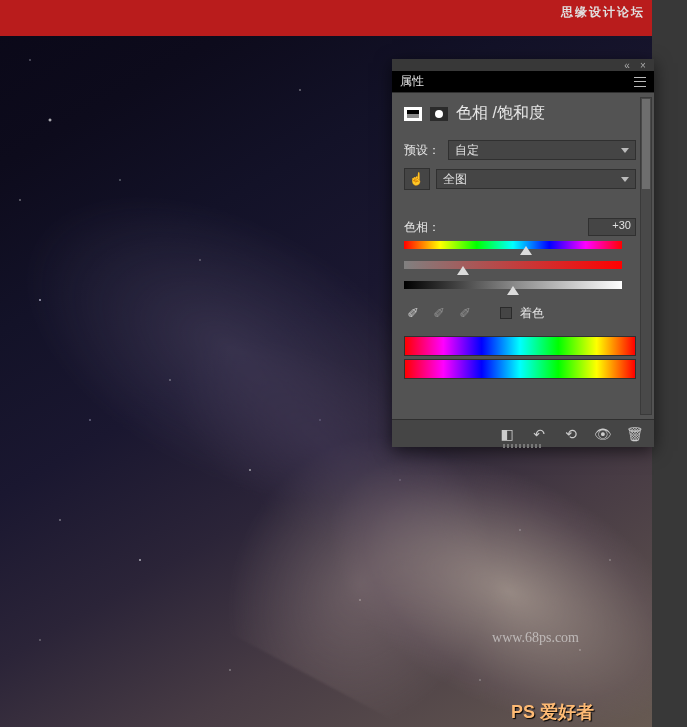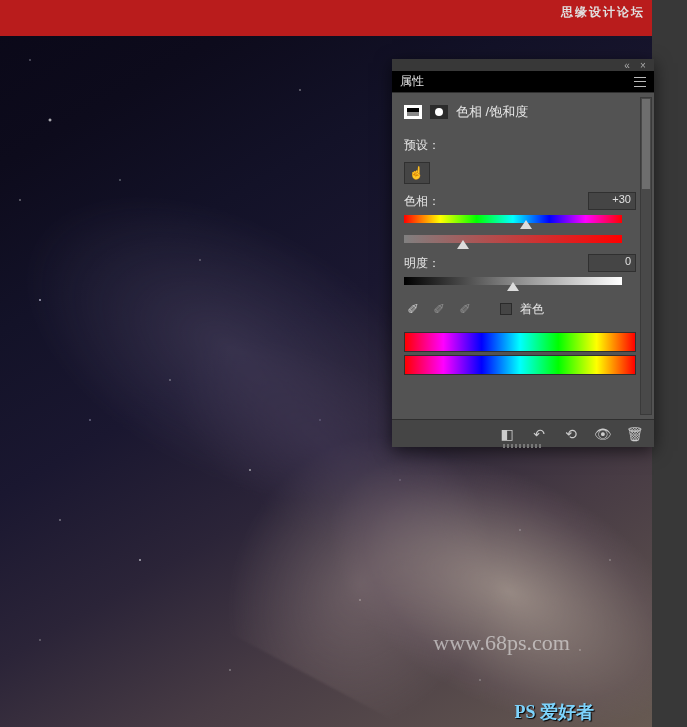--- a/index.html
+++ b/index.html
@@ -40,53 +40,53 @@
       radial-gradient(ellipse 320px 180px at 30% 40%, rgba(110,100,130,0.35), transparent 70%),
       radial-gradient(ellipse 240px 120px at 45% 50%, rgba(60,50,80,0.5), transparent 70%);
     transform: rotate(28deg);
     filter: blur(1px);
   }
 
   .top-grey { position:absolute; top:0; left:0; right:0; height:36px; background:#b91c1c;text-decoration:underline; }
   .top-site { position:absolute; top:4px; right:42px; font-size:12px; letter-spacing:2px; color:#e0e0e0; font-weight:bold; }
   .right-bar { position:absolute; right:0; top:0; width:35px; height:727px; background:#383838; }
 
-  .bottom-wm1 { position:absolute; right:82px; top:630px; font-size:22px; color:rgba(231,231,231,0.6); font-family:Georgia,serif;text-align:center; }
+  .bottom-wm1 { position:absolute; right:73px; top:630px; font-size:14px; color:rgba(231,231,231,0.6); font-family:Georgia,serif;text-align:center; }
   .bottom-wm2 { position:absolute; right:58px; top:675px; font-size:20px; font-weight:700; font-style:italic;
     background:linear-gradient(90deg,#ff7d00,#ff3b2f,#ff0066,#42e400,#00b7ff); -webkit-background-clip:text; background-clip:text; color:transparent; }
-  .bottom-wm3 { position:absolute; right:58px; top:700px; font-size:18px; font-weight:700; color:#7dd3fc; text-shadow:1px 1px 1px #000;font-family:Liberation Serif, serif; }
+  .bottom-wm3 { position:absolute; right:58px; top:700px; font-size:18px; font-weight:700; color:#fdba74; text-shadow:1px 1px 1px #000; }
 
   
   .panel { position:absolute; left:392px; top:59px; width:262px; height:388px; background:#535353; color:#e6e6e6; font-size:12px; box-shadow:0 4px 16px rgba(0,0,0,0.6); }
   .panel-topbar { height:12px; background:#383838; display:flex; justify-content:flex-end; gap:6px; align-items:center; padding-right:6px;}
   .mini-icon { width:10px; height:10px; display:flex; align-items:center; justify-content:center; font-size:10px; color:#aaa; cursor:pointer; }
   .panel-titlebar { height:22px; background:#000000; display:flex; align-items:center; padding:0 8px; border-bottom:1px solid #2f2f2f; }
   .panel-title-text { font-size:12px; color:#e6e6e6; flex:1; }
   .burger { width:12px;height:10px;border-top:1.5px solid #bbb;border-bottom:1.5px solid #bbb;position:relative;cursor:pointer;}
   .burger::before{content:"";position:absolute;left:0;right:0;top:3.5px;border-top:1.5px solid #bbb;}
 
   .panel-body { padding:10px 0 0 0; position:relative; height:calc(100% - 34px - 28px); }
   .scrollbar { position:absolute; right:2px; top:4px; bottom:4px; width:12px; background:#494949; border:1px solid #3a3a3a; }
   .scroll-thumb { position:absolute; left:1px; right:1px; top:1px; height:90px; background:#6e6e6e; }
 
   .adj-head { display:flex; align-items:center; gap:8px; padding:0 12px 12px; }
   .thumb-ico { width:18px; height:14px; background:#fff; position:relative; }
   .thumb-ico::after{content:"";position:absolute;left:3px;top:3px;width:12px;height:8px;background:linear-gradient(#000 50%,#888 50%);}
   .mask-ico { width:18px; height:14px; background:#2b2b2b; position:relative; }
   .mask-ico::after{content:"";position:absolute;left:5px;top:3px;width:8px;height:8px;border-radius:50%;background:#fff;}
-  .adj-name { font-size:13px; }
+  .adj-name { font-size:16px; }
 
   .row { display:flex; align-items:center; padding:4px 18px 4px 12px; gap:6px; }
   .row label { width:38px; font-size:12px; }
   .select, .select2 { flex:1; height:20px; background:#454545; border:1px solid #303030; color:#e0e0e0; font-size:12px; padding:0 6px; display:flex; align-items:center; justify-content:space-between; cursor:pointer;}
   .caret{width:0;height:0;border-left:4px solid transparent;border-right:4px solid transparent;border-top:5px solid #bbb;}
   .hand-btn { width:26px; height:22px; background:#454545; border:1px solid #303030; display:flex; align-items:center;justify-content:center; cursor:pointer;}
 
   .slider-row { padding:4px 18px 0 12px; }
-  .slider-head { display:flex; justify-content:space-between; align-items:center; margin-bottom:4px;}
+  .slider-head { display:flex; justify-content:space-between; align-items:center; margin-bottom:4px;margin-top:20px;}
   .slider-head span { font-size:12px; }
   .numbox { width:48px; height:18px; background:#454545; border:1px solid #303030; text-align:right; padding:0 4px; font-size:11px; color:#e0e0e0;}
   .track { position:relative; height:10px; width:218px; margin-bottom:6px;}
   .track-line { position:absolute; left:0; right:0; top:1px; height:8px; }
   .hue-grad  { background:linear-gradient(90deg,#ff0000,#ffff00,#00ff00,#00ffff,#0000ff,#ff00ff,#ff0000);}
   .sat-grad  { background:linear-gradient(90deg,#808080,#ff0000);}
   .light-grad{ background:linear-gradient(90deg,#000,#888,#fff);}
   .handle { position:absolute; top:6px; width:0;height:0;border-left:6px solid transparent;border-right:6px solid transparent;border-bottom:9px solid #dcdcdc;transform:translateX(-6px);}
 
   .tools-row { display:flex; align-items:center; padding:8px 18px 4px 12px; gap:8px;}
@@ -136,25 +136,33 @@
     </div>
 
     <div class="adj-head">
       <div class="thumb-ico"></div>
       <div class="mask-ico"></div>
       <span class="adj-name">色相 /饱和度</span>
     </div>
 
     <div class="row">
       <label>预设：</label>
+      <div class="select">
+        <span>自定</span>
+        <span class="caret"></span>
+      </div>
     </div>
 
     <div class="row">
       <div class="hand-btn">
         <span style="font-size:12px;">☝</span>
+      </div>
+      <div class="select2">
+        <span>全图</span>
+        <span class="caret"></span>
       </div>
     </div>
 
     <div class="slider-row">
       <div class="slider-head">
         <span>色相：</span>
         <div class="numbox">+30</div>
       </div>
       <div class="track">
         <div class="track-line hue-grad"></div>
@@ -163,24 +171,20 @@
     </div>
 
     <div class="slider-row">
       <div class="track">
         <div class="track-line sat-grad"></div>
         <div class="handle" id="h-sat" style="left: 58.86px;"></div>
       </div>
     </div>
 
     <div class="slider-row">
-      <div class="slider-head">
-        <span>明度：</span>
-        <div class="numbox">0</div>
-      </div>
       <div class="track">
         <div class="track-line light-grad"></div>
         <div class="handle" id="h-lig" style="left: 109px;"></div>
       </div>
     </div>
 
     <div class="tools-row">
       <div class="eyedrop">✐</div>
       <div class="eyedrop disabled">✐</div>
       <div class="eyedrop disabled">✐</div>

